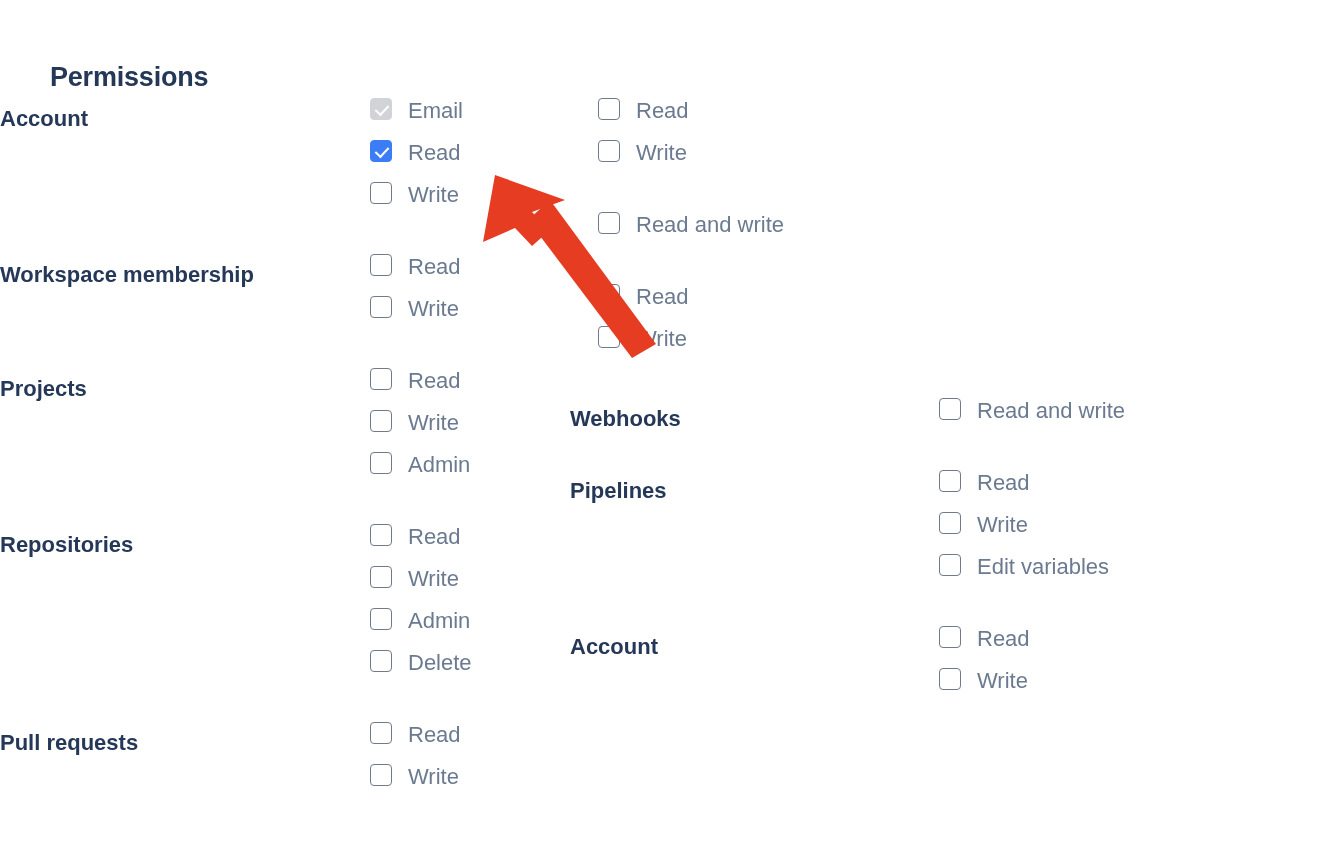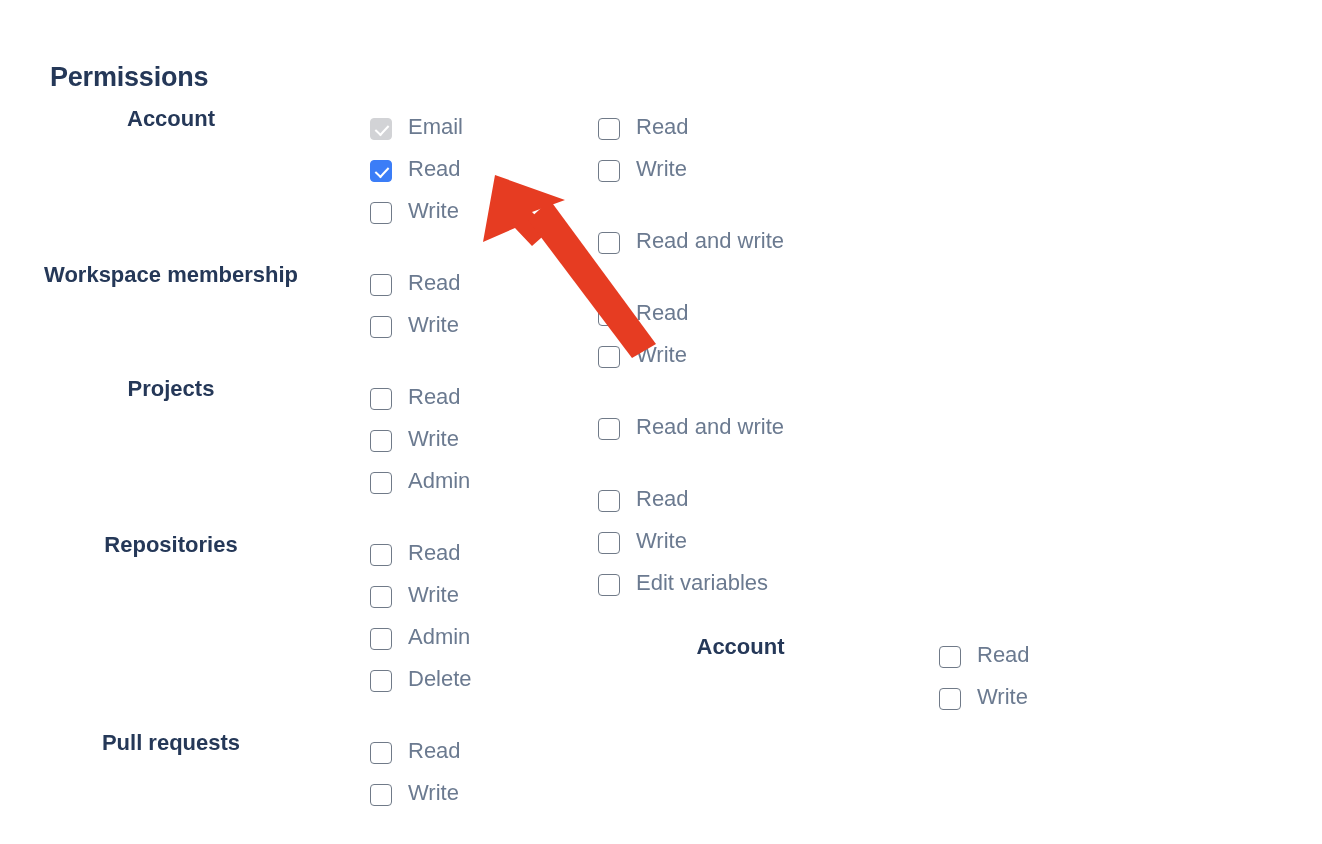--- a/index.html
+++ b/index.html
@@ -44,21 +44,21 @@
 
   .perm-group {
     display: flex;
     align-items: flex-start;
     margin-bottom: 30px;
   }
   .perm-group:last-child { margin-bottom: 0; }
 
   .group-label {
     width: 342px;
-    text-align: center;
+    text-align: left;
     font-size: 22px;
     font-weight: bold;
     color: #253858;
     line-height: 42px;
     padding-right: 0;
     box-sizing: border-box;
     flex: 0 0 342px;
   }
   .column.right .group-label {
     width: 341px;
@@ -66,21 +66,21 @@
   }
 
   .options {
     margin-left: 28px;
     display: flex;
     flex-direction: column;
   }
 
   .option-row {
     display: flex;
-    align-items: flex-end;
+    align-items: flex-start;
     height: 42px;
   }
 
   .cbox {
     width: 22px;
     height: 22px;
     border-radius: 4px;
     box-sizing: border-box;
     flex: 0 0 22px;
     position: relative;
@@ -241,28 +241,30 @@
             <span class="cbox"></span>
             <span class="option-label">Read</span>
           </label>
           <label class="option-row">
             <span class="cbox"></span>
             <span class="option-label">Write</span>
           </label>
         </div>
       </div>
       <div class="perm-group">
+        <div class="group-label">Webhooks</div>
         <div class="options">
           <label class="option-row">
             <span class="cbox"></span>
             <span class="option-label">Read and write</span>
           </label>
         </div>
       </div>
       <div class="perm-group">
+        <div class="group-label">Pipelines</div>
         <div class="options">
           <label class="option-row">
             <span class="cbox"></span>
             <span class="option-label">Read</span>
           </label>
           <label class="option-row">
             <span class="cbox"></span>
             <span class="option-label">Write</span>
           </label>
           <label class="option-row">

